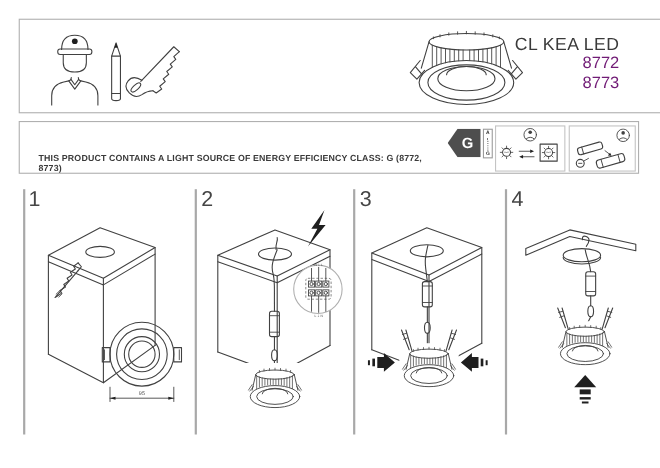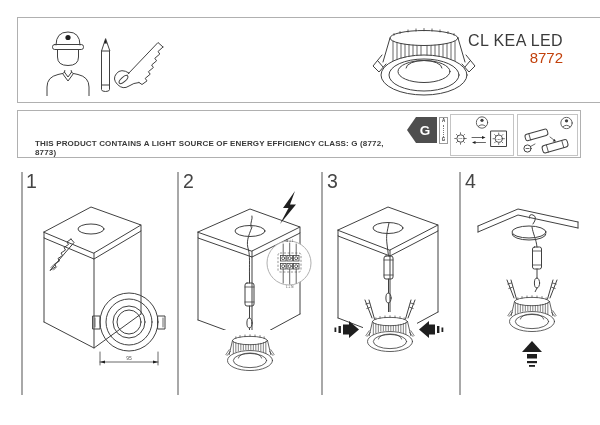--- a/index.html
+++ b/index.html
@@ -8,21 +8,21 @@
   .abs{position:absolute;}
   .panel{position:absolute;border:1.5px solid #b0b0b0;background:#fff;box-sizing:border-box;}
   .ln{stroke:#414141;stroke-width:1;fill:none;stroke-linecap:round;stroke-linejoin:round;}
   .lt{stroke:#414141;stroke-width:.8;fill:none;stroke-linecap:round;}
   .sd{fill:#1f1f1f;stroke:none;}
   .wh{fill:#fff;stroke:none;}
   .statement{position:absolute;left:35px;top:118px;width:372px;font-size:8px;font-weight:700;
              letter-spacing:.15px;color:#3a3a3a;margin-top:21px;}
   .product{position:absolute;left:420px;top:30px;width:142px;text-align:right;}
   .pname{font-size:16px;color:#3a3a3a;letter-spacing:.4px;line-height:17px;}
-  .pmodel{font-size:15px;color:#c2410c;line-height:18px;}
+  .pmodel{font-size:15px;color:#701a75;line-height:18px;}
   .garrow-txt{position:absolute;left:407px;top:117px;width:30px;height:26px;}
   .scale{position:absolute;left:439px;top:117px;width:9px;height:27px;border:.8px solid #9b9b9b;
          box-sizing:border-box;display:flex;flex-direction:column;align-items:center;
          justify-content:space-between;padding:1px 0;}
   .scale span{font-size:4.5px;font-weight:700;color:#333;line-height:1;}
   .scale .dots{flex:1;width:0;border-left:1px dotted #777;margin:1px 0;}
   .iconbox{position:absolute;border:1px solid #c4c4c4;background:#fff;box-sizing:border-box;}
   .vline{position:absolute;top:172px;width:1.6px;height:223px;background:#a8a8a8;}
   .stepnum{position:absolute;top:172px;font-size:19.5px;color:#454545;line-height:1;}
   .dim{font-size:5px;fill:#555;font-family:"Liberation Sans",sans-serif;}
@@ -87,20 +87,21 @@
       <path class="ln" d="M13,30 L4,41 L10,47 L17,39 M9,36 L14,42"></path>
       <path class="ln" d="M97,30 L106,41 L100,47 L93,39 M101,36 L96,42"></path>
       <ellipse class="ln" cx="55" cy="50" rx="43" ry="20" fill="#fff"></ellipse>
       <ellipse class="ln" cx="55" cy="50" rx="35" ry="16"></ellipse>
       <ellipse class="ln" cx="55" cy="46.5" rx="26" ry="11"></ellipse>
       <path class="ln" d="M37,43 a18,7.5 0 0 1 36,0"></path>
     </svg>
     <div class="product" style="left:403px;top:14px;">
       <div class="pname">CL KEA LED</div>
       <div class="pmodel">8772</div>
+      <div class="pmodel">8773</div>
     </div>
   </div>
 
   <div class="panel" style="left:17px;top:110px;width:564px;height:48px;"></div>
   <div class="statement">THIS PRODUCT CONTAINS A LIGHT SOURCE OF ENERGY EFFICIENCY CLASS: G (8772, 8773)</div>
   <svg class="abs garrow-txt" viewBox="0 0 30 26">
     <polygon points="30,0 9,0 0,13 9,26 30,26" fill="#4e4e4e"></polygon>
     <text x="18" y="17.8" text-anchor="middle" fill="#fff" font-size="13.5" font-weight="700" font-family="Liberation Sans, sans-serif">G</text>
   </svg>
   <div class="scale">

